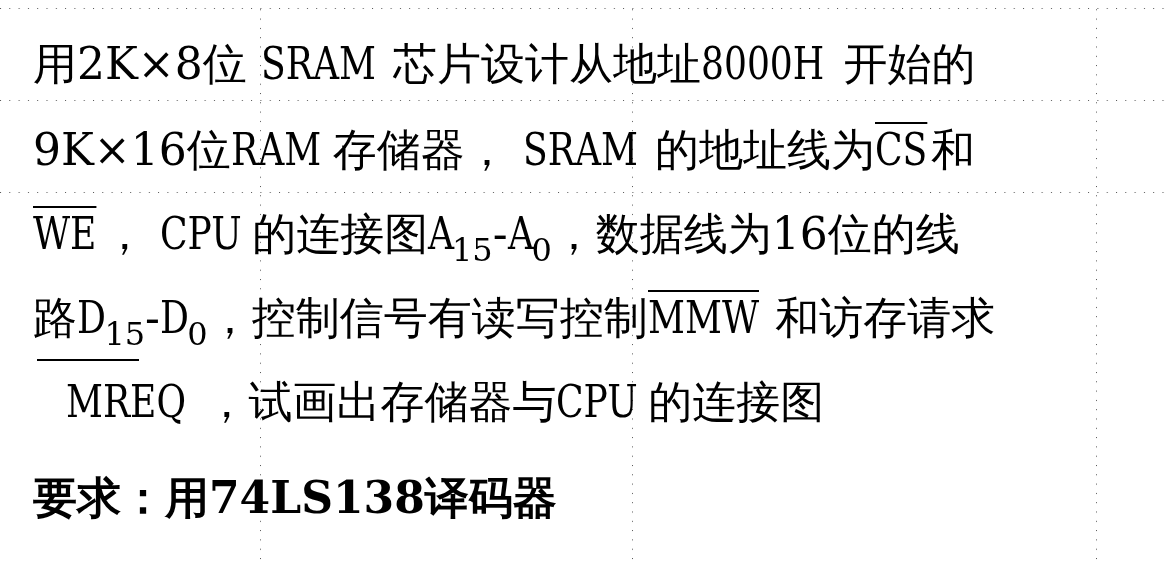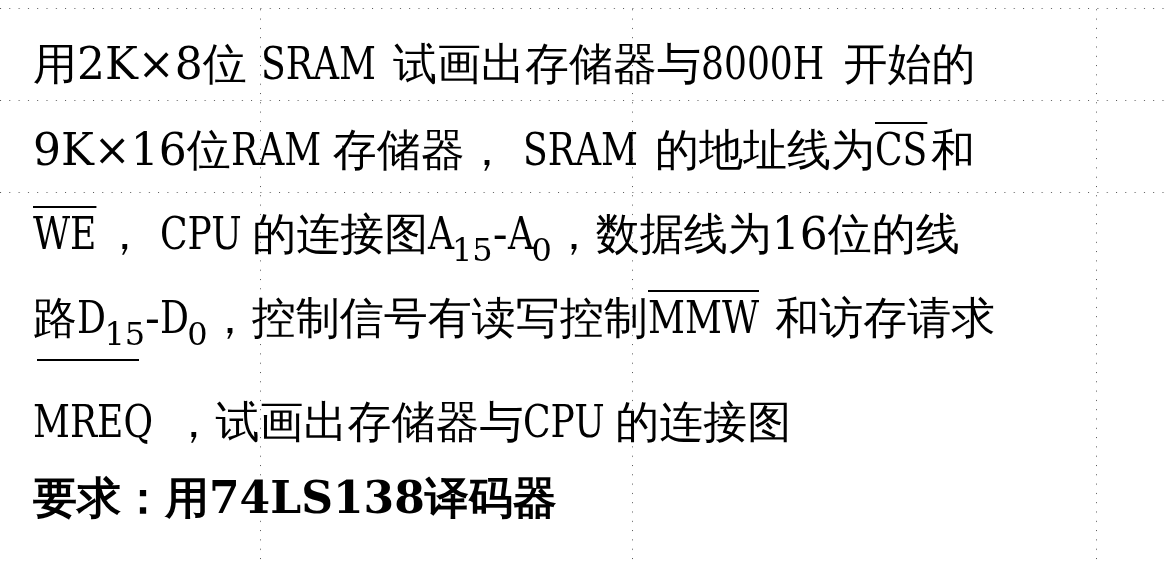--- a/index.html
+++ b/index.html
@@ -51,35 +51,35 @@
     <rect x="725" y="8" width="1" height="555" fill="url(#vdots)"></rect>
     <rect x="818" y="8" width="1" height="555" fill="url(#vdots)"></rect>
     <rect x="910" y="8" width="1" height="555" fill="url(#vdots)"></rect>
     <rect x="1003" y="8" width="1" height="555" fill="url(#vdots)"></rect>
     <rect x="1096" y="8" width="1" height="555" fill="url(#vdots)"></rect>
   </g>
 </svg>
 
 <div>
   <div class="line" style="top:38px;">
-    <span>用2K×8位 </span><span class="narrow">SRAM</span><span>试画出存储器与</span><span class="narrow">8000H</span><span>开始的</span>
+    <span>用2K×8位 </span><span class="narrow">SRAM</span><span>芯片设计从地址</span><span class="narrow">8000H</span><span>开始的</span>
   </div>
 
   <div class="line" style="top:124px;">
     <span>9K×16位</span><span class="narrow">RAM</span><span>存储器， </span><span class="narrow">SRAM</span><span>的地址线为</span><span class="narrow ov">CS</span><span>和</span>
   </div>
 
   <div class="line" style="top:208px;">
     <span class="narrow ov">WE</span><span>， </span><span class="narrow">CPU</span><span>的连接图</span><span class="narrow">A</span><sub>15</sub><span>-</span><span class="narrow">A</span><sub>0</sub><span>，数据线为16位的线</span>
   </div>
 
   <div class="line" style="top:292px;text-align:center;">
     <span>路</span><span class="narrow">D</span><sub>15</sub><span>-</span><span class="narrow">D</span><sub>0</sub><span>，控制信号有读写控制</span><span class="narrow ov">MMW</span><span>和访存请求</span>
   </div>
 
   <div class="ovbar" style="left:37px; top:359px; width:102px;"></div>
 
-  <div class="line" style="top:396px;">
+  <div class="line" style="top:376px;margin-left:33px;">
     <span class="narrow">MREQ</span><span>，试画出存储器与</span><span class="narrow">CPU</span><span>的连接图</span>
   </div>
 
   <div class="line" style="top:472px;font-weight:bold;">要求：用74LS138译码器</div>
 </div>
 
 </body></html>

